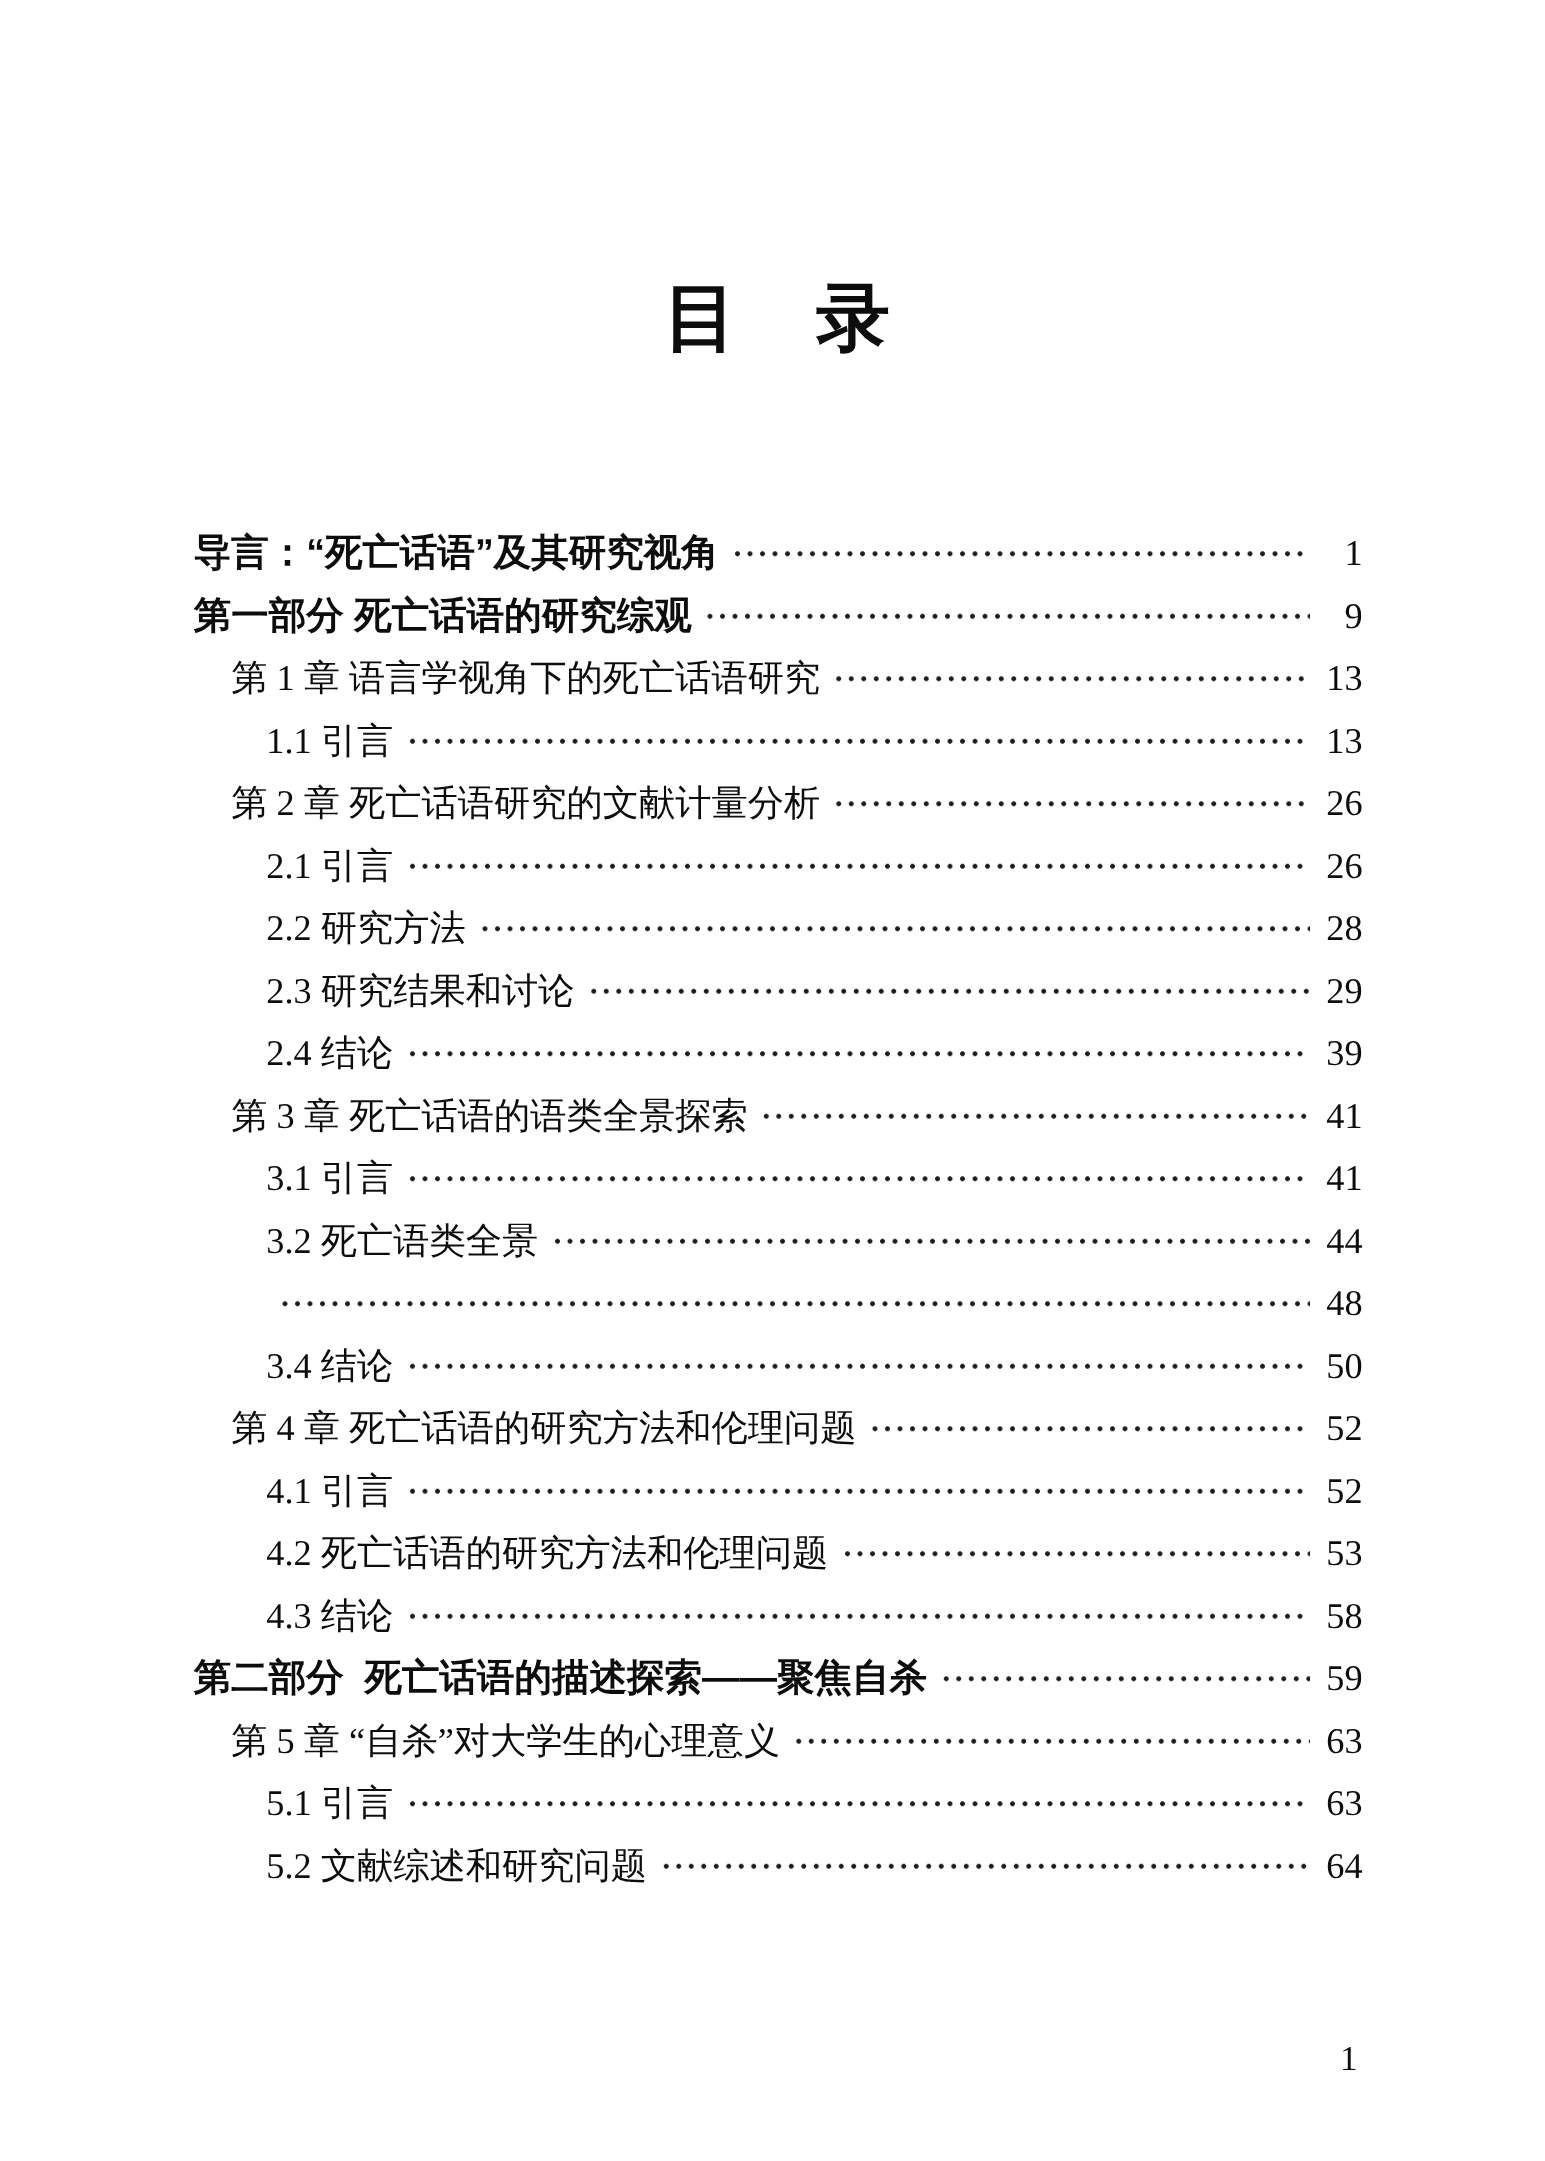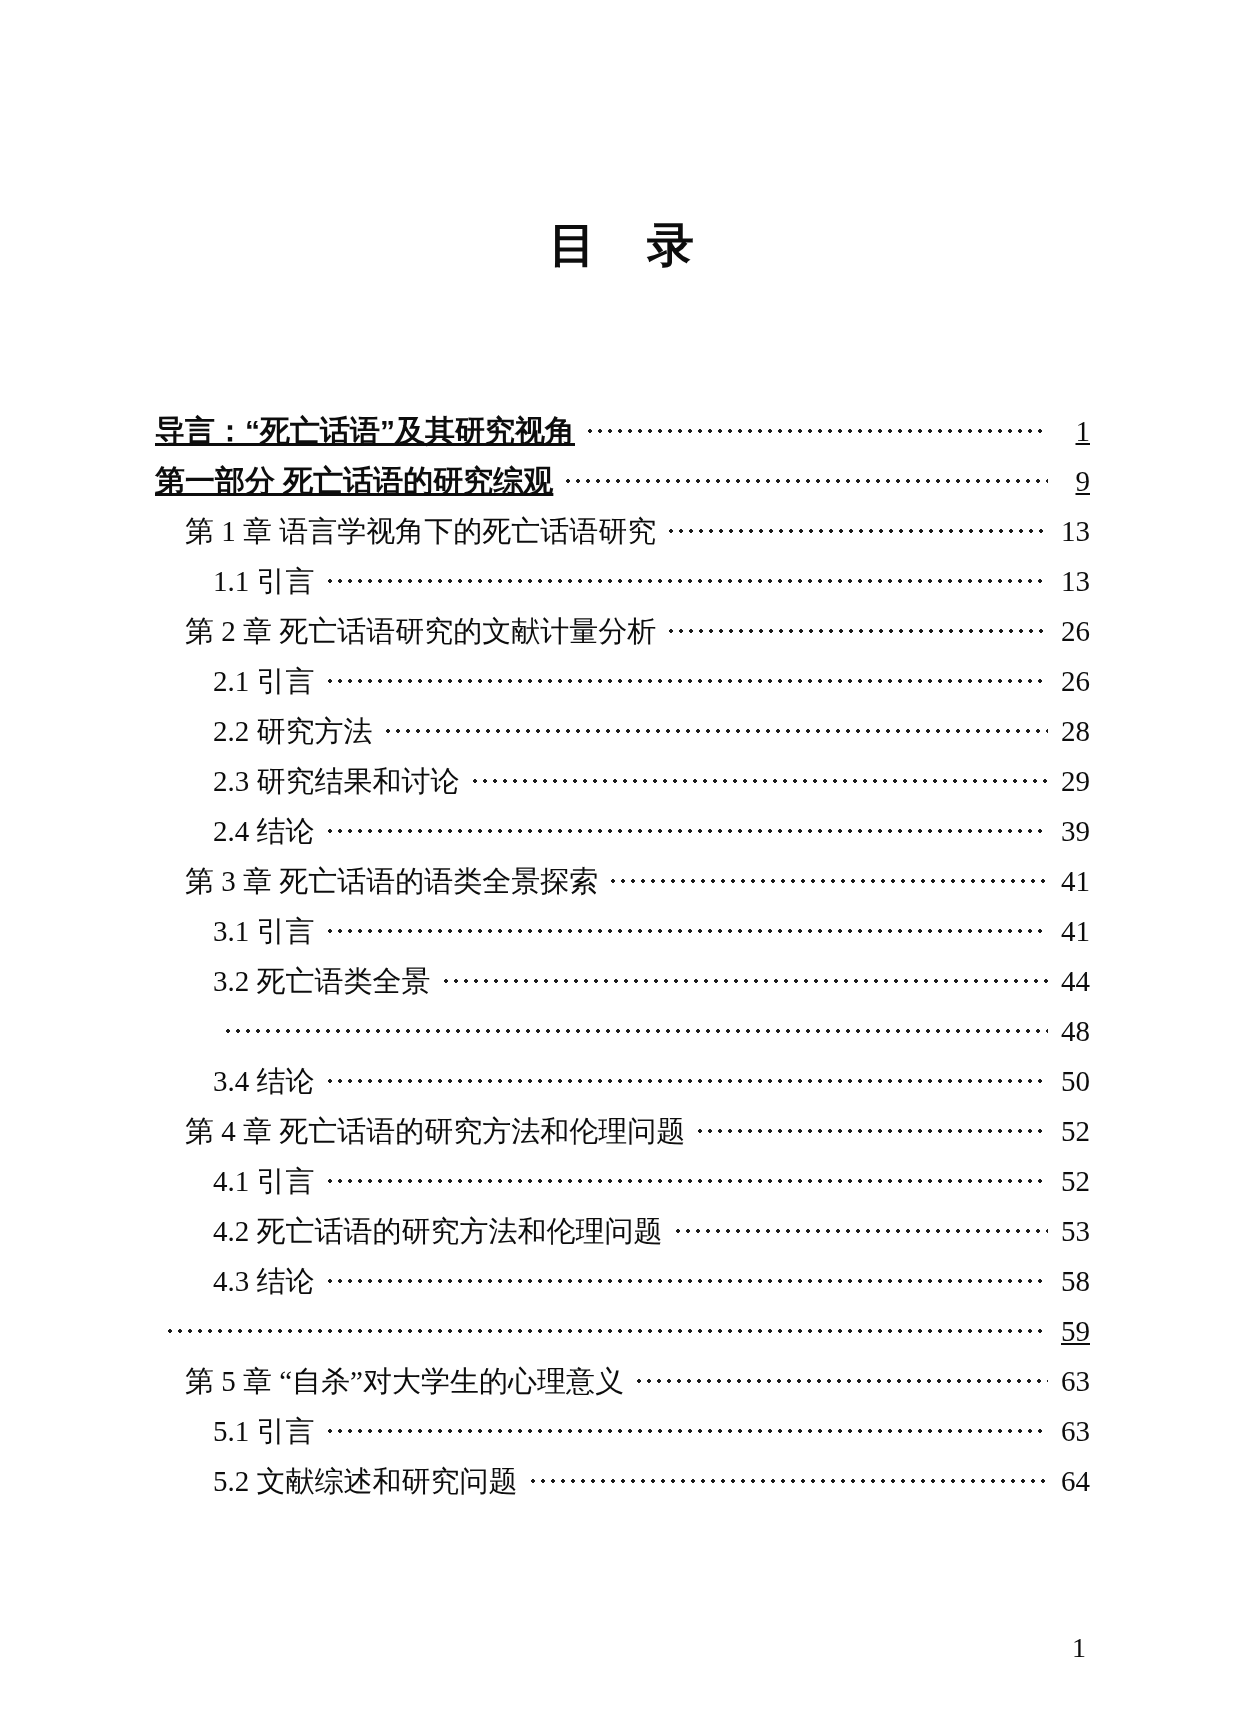--- a/index.html
+++ b/index.html
@@ -9,43 +9,42 @@
     height: 1729px;
     background: #ffffff;
     box-sizing: border-box;
     padding: 225px 146px 0 155px;
     font-family: "Liberation Serif", "DejaVu Serif", serif;
     color: #0d0d0d;
     overflow: hidden;
   }
   .title {
     margin: 0;
-    font-family: Liberation Mono, monospace;
+    font-family: Liberation Sans, sans-serif;
     font-weight: 700;
-    font-size: 47px;
+    font-size: 59px;
     line-height: 1;
     text-align: center;
     letter-spacing: 2px;
     white-space: pre;
   }
   .toc { margin-top: 134px; }
   .toc-row {
     display: flex;
     align-items: center;
     height: 50px;
     font-size: 29px;
     line-height: 1;
   }
   .toc-row.lvl1 { padding-left: 30px; }
   .toc-row.lvl2 { padding-left: 58px; justify-content: center; }
   .toc-row.bold {
     font-family: "Liberation Sans", "DejaVu Sans", sans-serif;
     font-weight: 700;
     font-size: 30px;
-    text-decoration: underline;
   }
   .toc-label { white-space: pre; flex: 0 0 auto; }
   .toc-dots {
     flex: 1 1 auto;
     height: 50px;
     margin-left: 10px;
     margin-right: 6px;
     background-image: radial-gradient(circle, #1b1b1b 1.7px, transparent 2px);
     background-size: 10px 50px;
     background-repeat: repeat-x;
@@ -157,20 +156,21 @@
     <span class="toc-label">4.2 死亡话语的研究方法和伦理问题</span>
     <span class="toc-dots"></span>
     <span class="toc-page">53</span>
   </div>
       <div class="toc-row lvl2">
     <span class="toc-label">4.3 结论</span>
     <span class="toc-dots"></span>
     <span class="toc-page">58</span>
   </div>
       <div class="toc-row lvl0 bold">
+    <span class="toc-label">第二部分  死亡话语的描述探索——聚焦自杀</span>
     <span class="toc-dots"></span>
     <span class="toc-page">59</span>
   </div>
       <div class="toc-row lvl1">
     <span class="toc-label">第 5 章 “自杀”对大学生的心理意义</span>
     <span class="toc-dots"></span>
     <span class="toc-page">63</span>
   </div>
       <div class="toc-row lvl2">
     <span class="toc-label">5.1 引言</span>

